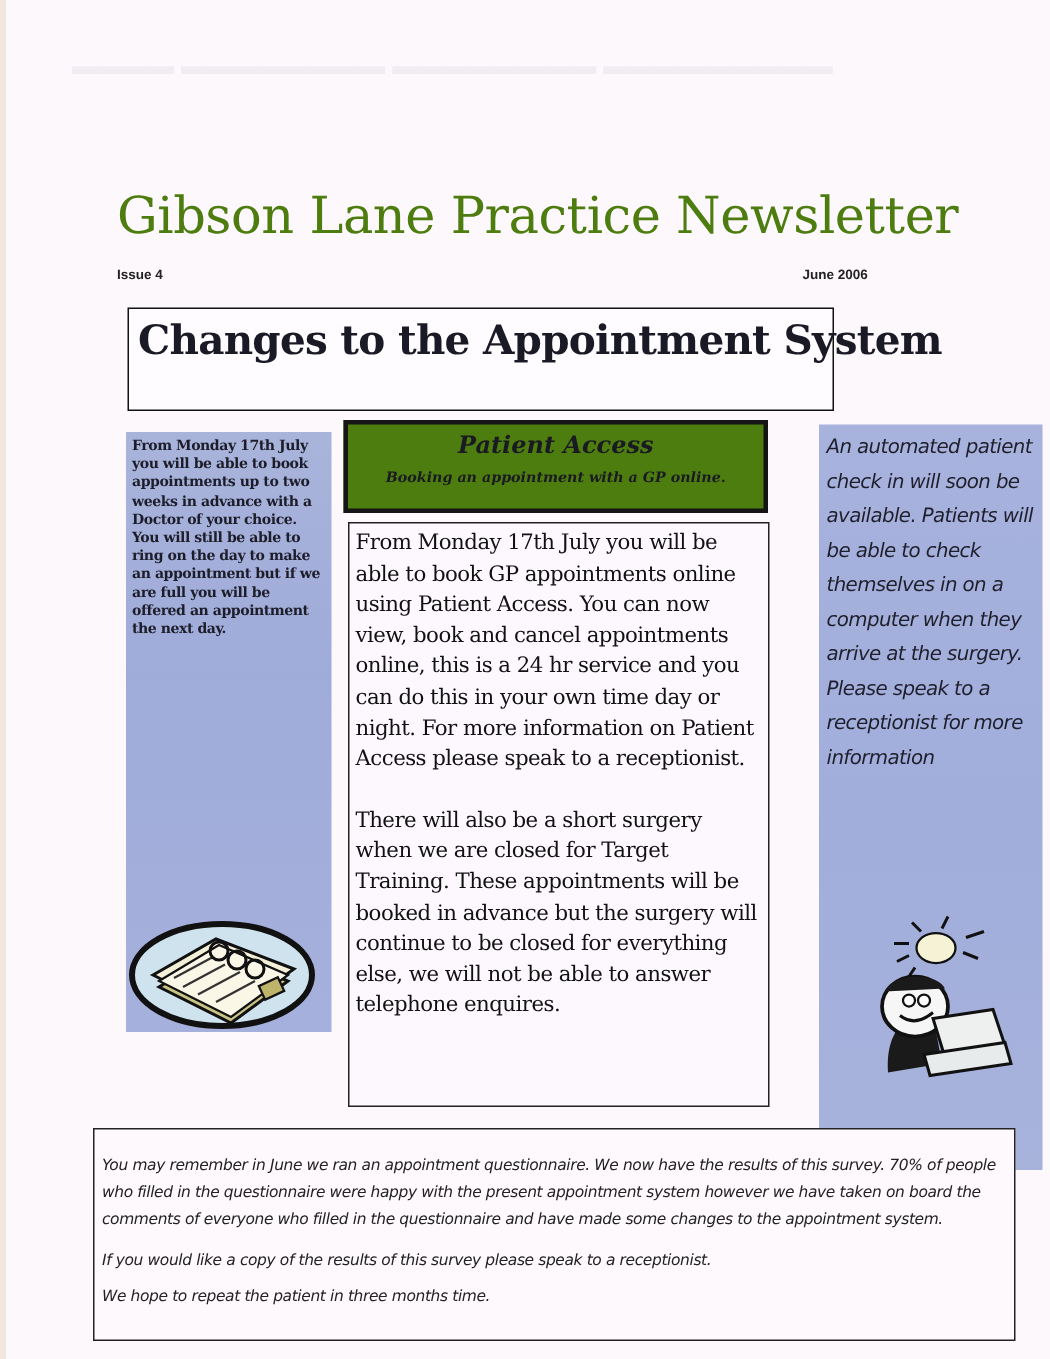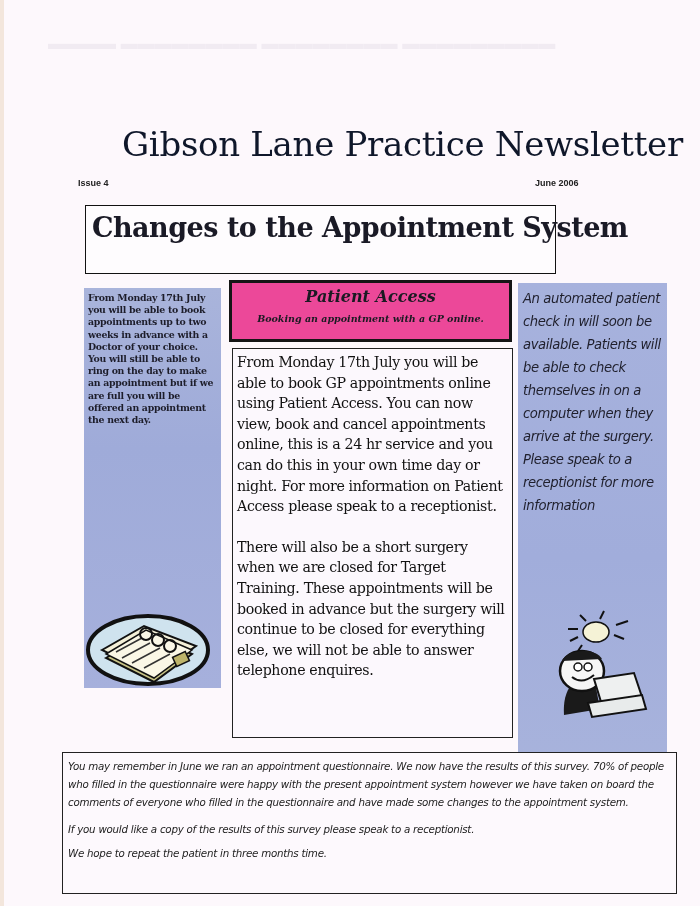--- a/index.html
+++ b/index.html
@@ -6,21 +6,21 @@
   body {
     width: 700px; height: 906px; position: relative; overflow: hidden;
     background: #fdf8fc;
     font-family: "Liberation Serif", serif;
     color: #1a1a22;
   }
   .ghost { position: absolute; color: #f1ebf2; font-family: "Liberation Sans", sans-serif; font-size: 17px; white-space: nowrap; }
   .masthead {
     position: absolute; left: 78px; top: 124px;
     font-family: "DejaVu Serif", serif; font-size: 34px; letter-spacing: -0.3px;
-    color: #0f172a; white-space: nowrap; margin-left: 44px;
+    color: #4d7c0f; white-space: nowrap;
   }
   .issue, .date {
     position: absolute; top: 178px; font-family: "Liberation Sans", sans-serif;
     font-size: 9px; font-weight: bold; color: #222;
   }
   .issue { left: 78px; }
   .date { left: 535px; }
   .title-box {
     position: absolute; left: 85px; top: 205px; width: 471px; height: 69px;
     border: 1.5px solid #111; box-sizing: border-box; background: #fefcfe;
@@ -34,21 +34,21 @@
     position: absolute; left: 84px; top: 288px; width: 137px; height: 400px;
     background: linear-gradient(180deg,#a9b4db 0%,#9fabd9 40%,#a6b0dc 100%);
   }
   .left-panel p {
     margin: 4px 4px 0 4px; font-family: "DejaVu Serif", serif; font-weight: bold;
     font-size: 9.4px; line-height: 12.2px; color: #1d1d2a; letter-spacing: -0.3px;
   }
   .planner-illus { position: absolute; left: 0; top: 310px; }
   .pa-header {
     position: absolute; left: 229px; top: 280px; width: 283px; height: 62px;
-    border: 3px solid #151515; box-sizing: border-box; background: #ec4899;
+    border: 3px solid #151515; box-sizing: border-box; background: #4d7c0f;
     text-align: center;
   }
   .pa-header .pa-title {
     font-family: "DejaVu Serif", serif; font-weight: bold; font-style: italic;
     font-size: 16px; margin-top: 4px;
   }
   .pa-header .pa-sub {
     font-family: "DejaVu Serif", serif; font-weight: bold; font-style: italic;
     font-size: 9.5px; margin-top: 7px;
   }
@@ -56,32 +56,32 @@
     position: absolute; left: 232px; top: 348px; width: 281px; height: 390px;
     border: 1.2px solid #222; box-sizing: border-box; background: #fcf8fd;
     padding: 3px 3px 0 4px;
   }
   .pa-body p {
     margin: 0; font-family: "DejaVu Serif", serif; font-size: 14.2px; line-height: 20.6px;
     letter-spacing: -0.35px; color: #111;
   }
   .pa-body p + p { margin-top: 20px; }
   .right-panel {
-    position: absolute; left: 518px; top: 283px; width: 149px; height: 497px;
+    position: absolute; left: 546px; top: 283px; width: 149px; height: 497px;
     background: linear-gradient(180deg,#a7b2dd 0%,#a1addb 55%,#a8b3dc 100%);
   }
   .right-panel .hand {
     margin: 4px 3px 0 5px; font-family: "DejaVu Sans", sans-serif; font-style: italic;
     font-size: 13.2px; line-height: 23px; color: #1f1f2c; letter-spacing: -0.4px;
   }
   .idea-illus { position: absolute; left: 20px; top: 322px; }
   .survey-box {
     position: absolute; left: 62px; top: 752px; width: 615px; height: 142px;
     border: 1.2px solid #222; box-sizing: border-box; background: #fdf9fd;
-    padding: 4px 6px 0 5px;
+    padding: 15px 6px 0 5px;
   }
   .survey-box p {
     margin: 0; font-family: "DejaVu Sans", sans-serif; font-style: italic;
     font-size: 10.3px; line-height: 18px; color: #222; letter-spacing: -0.25px;
   }
   .survey-box p.s2 { margin-top: 9px; }
   .survey-box p.s3 { margin-top: 6px; }
   .edge { position: absolute; left: 0; top: 0; width: 4px; height: 906px; background: #f3e6dc; }
 </style>
 </head>

